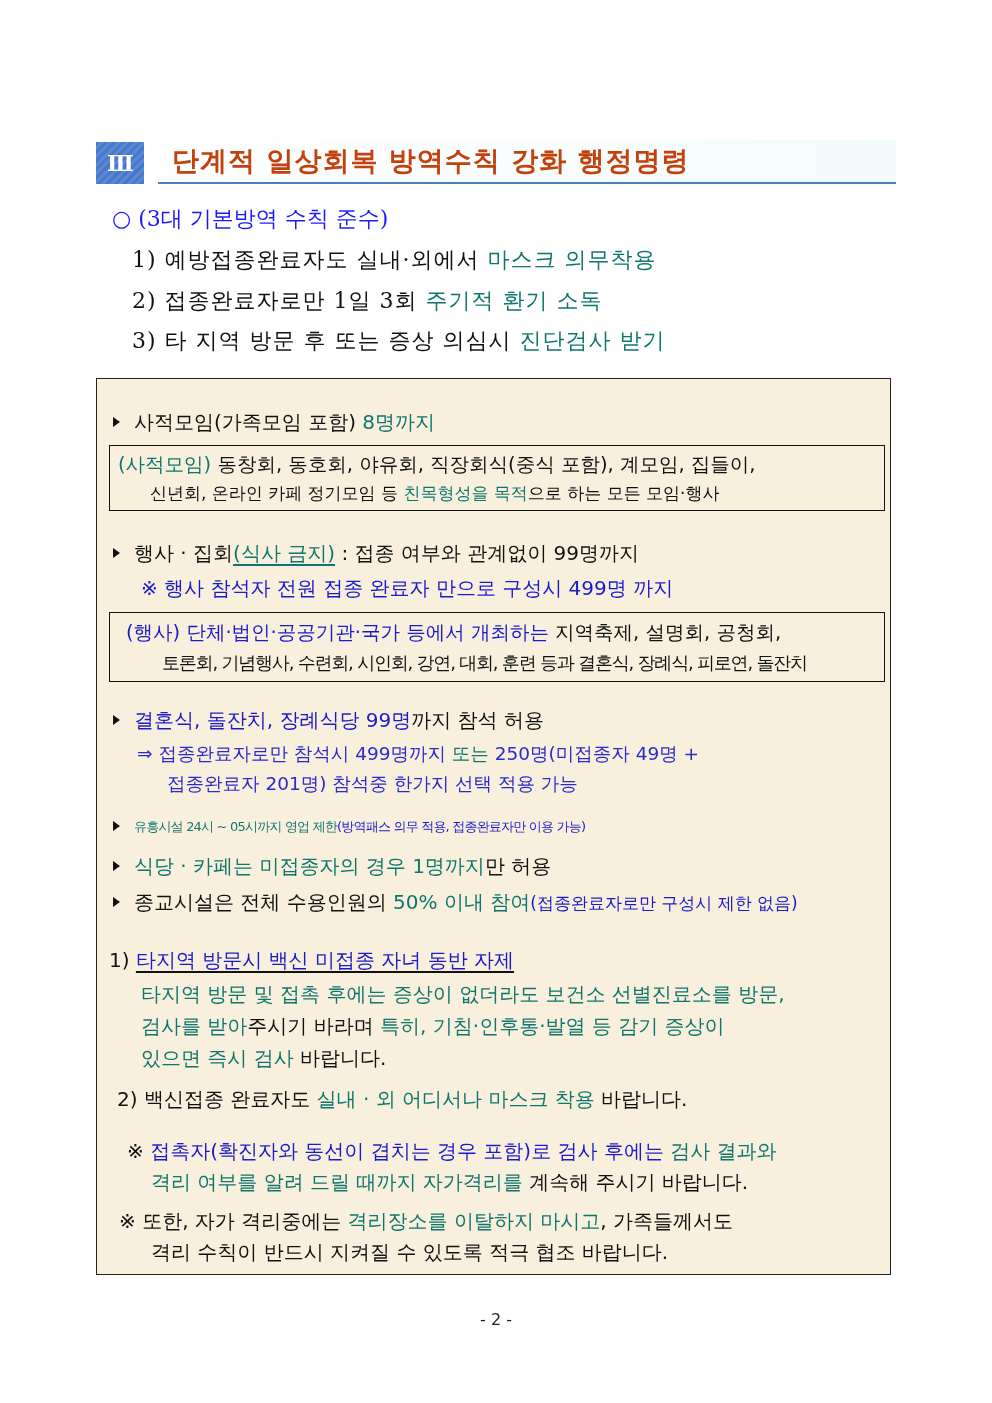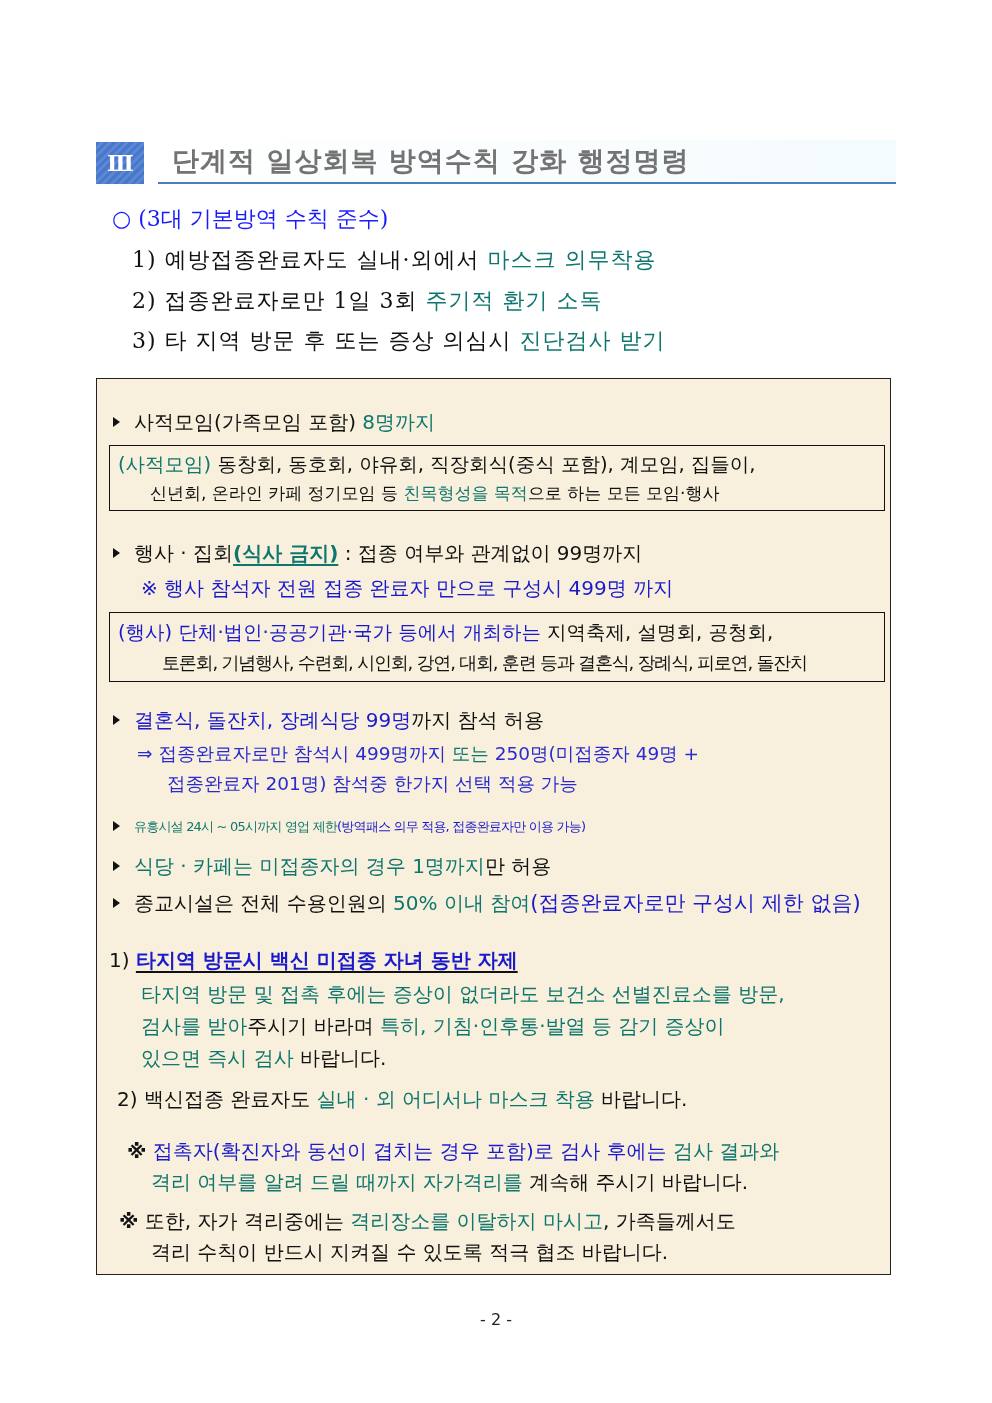--- a/index.html
+++ b/index.html
@@ -8,36 +8,36 @@
   .abs { position: absolute; }
 
   
   .sec-badge { left: 96px; top: 142px; width: 48px; height: 42px;
     background: repeating-linear-gradient(135deg, #4a78c8 0 3px, #5b88d6 3px 6px);
     color: #fff; font-weight: bold; font-size: 22px; display: flex; align-items: center; justify-content: center;
     font-family: "DejaVu Serif", serif; letter-spacing: -1px; }
   .sec-title-wrap { left: 158px; top: 140px; width: 738px; height: 42px;
     background: linear-gradient(90deg, #ffffff, #f4fbfd);
     border-bottom: 2px solid #4a7fbf; }
-  .sec-title { left: 172px; top: 143px; font-size: 27px; font-weight: bold; color: #737373; letter-spacing: 1px; }
+  .sec-title { left: 172px; top: 143px; font-size: 27px; font-weight: bold; color: #c2410c; letter-spacing: 1px; }
 
   .bullet-head { left: 112px; top: 204px; font-size: 22px; color: #1a1aff; font-family: "DejaVu Serif", serif; }
   .num-line { left: 132px; font-size: 22px; font-family: "DejaVu Serif", serif; color: #111; letter-spacing: 1px; white-space: nowrap; }
   .red { color: #0f766e; }
   .blue { color: #1a1acc; }
   .blue2 { color: #2a2ad0; }
 
   
   .main-box { left: 96px; top: 378px; width: 793px; height: 895px; background: #f8f0dc; border: 1.5px solid #222; }
   .line { position: absolute; white-space: nowrap; font-size: 20px; }
   .tri { display: inline-block; width: 0; height: 0; border-top: 5px solid transparent; border-bottom: 5px solid transparent;
          border-left: 7px solid #111; margin-right: 14px; vertical-align: middle; position: relative; top: -2px; }
   .inner-box { position: absolute; border: 1.3px solid #111; }
   .ul { text-decoration: underline; text-decoration-thickness: 2px; text-underline-offset: 4px; }
-  .bold { font-weight: bold; }
+  .bold { font-weight: normal; }
   .page-num { left: 0; width: 992px; top: 1310px; text-align: center; font-size: 16px; color: #222; }
 </style>
 </head>
 <body>
 
 <div class="abs sec-badge">
   <span>Ⅲ</span>
 </div>
 <div class="abs sec-title-wrap"></div>
 <div class="abs sec-title">단계적 일상회복 방역수칙 강화 행정명령</div>
@@ -71,21 +71,21 @@
       <span>신년회, 온라인 카페 정기모임 등 </span><span class="red">친목형성을 목적</span><span>으로 하는 모든 모임·행사</span>
     </div>
   </div>
 
   <div class="line" style="left:16px; top:161px;">
     <span class="tri"></span><span>행사 · 집회</span><span class="red bold ul">(식사 금지)</span><span> : 접종 여부와 관계없이 99명까지</span>
   </div>
   <div class="line blue" style="left:44px; top:196px;">※ 행사 참석자 전원 접종 완료자 만으로 구성시 499명 까지</div>
 
   <div class="inner-box" style="left:12px; top:233px; width:774px; height:68px;">
-    <div class="line" style="left:8px; top:6px; font-size:19.5px;">
+    <div class="line" style="left:16px; top:6px; font-size:19.5px;">
       <span class="blue">(행사) 단체·법인·공공기관·국가 등에서 개최하는</span><span> 지역축제, 설명회, 공청회,</span>
     </div>
     <div class="line" style="left:52px; top:38px; font-size:18px; letter-spacing:-1.2px;">토론회, 기념행사, 수련회, 시인회, 강연, 대회, 훈련 등과 결혼식, 장례식, 피로연, 돌잔치</div>
   </div>
 
   <div class="line" style="left:16px; top:328px;">
     <span class="tri"></span><span class="blue">결혼식, 돌잔치, 장례식당 99명</span><span>까지 참석 허용</span>
   </div>
   <div class="line blue2" style="left:40px; top:362px; font-size:18.5px;">
     <span>⇒ 접종완료자로만 참석시 499명까지 </span><span class="red">또는</span><span> 250명(미접종자 49명 +</span>
@@ -94,21 +94,21 @@
 
   <div class="line" style="left:16px; top:439px; font-size:13px; letter-spacing:-0.8px;">
     <span class="tri"></span><span class="red">유흥시설  24시 ~ 05시까지 영업 제한</span><span class="blue">(방역패스 의무 적용, 접종완료자만 이용 가능)</span>
   </div>
 
   <div class="line" style="left:16px; top:474px;">
     <span class="tri"></span><span class="red">식당 · 카페는 미접종자의 경우 1명까지</span><span>만 허용</span>
   </div>
 
   <div class="line" style="left:16px; top:510px;">
-    <span class="tri"></span><span>종교시설은 전체 수용인원의 </span><span class="red">50% 이내 참여</span><span class="blue" style="font-size:21px;">(접종완료자로만 구성시 제한 없음)</span>
+    <span class="tri"></span><span>종교시설은 전체 수용인원의 </span><span class="red">50% 이내 참여</span><span class="blue" style="font-size:17px;">(접종완료자로만 구성시 제한 없음)</span>
   </div>
 
   <div class="line" style="left:12px; top:568px;">
     <span>1)</span>
     <span class="blue ul bold" style="text-decoration-color:#111;">타지역 방문시 백신 미접종 자녀 동반 자제</span>
   </div>
   <div class="line" style="left:44px; top:634px;">
     <span class="red">검사를 받아</span><span>주시기 바라며 </span><span class="red">특히, 기침·인후통·발열 등 감기 증상이</span>
   </div>
   <div class="line red" style="left:44px; top:602px;">타지역 방문 및 접촉 후에는 증상이 없더라도 보건소 선별진료소를 방문,</div>

